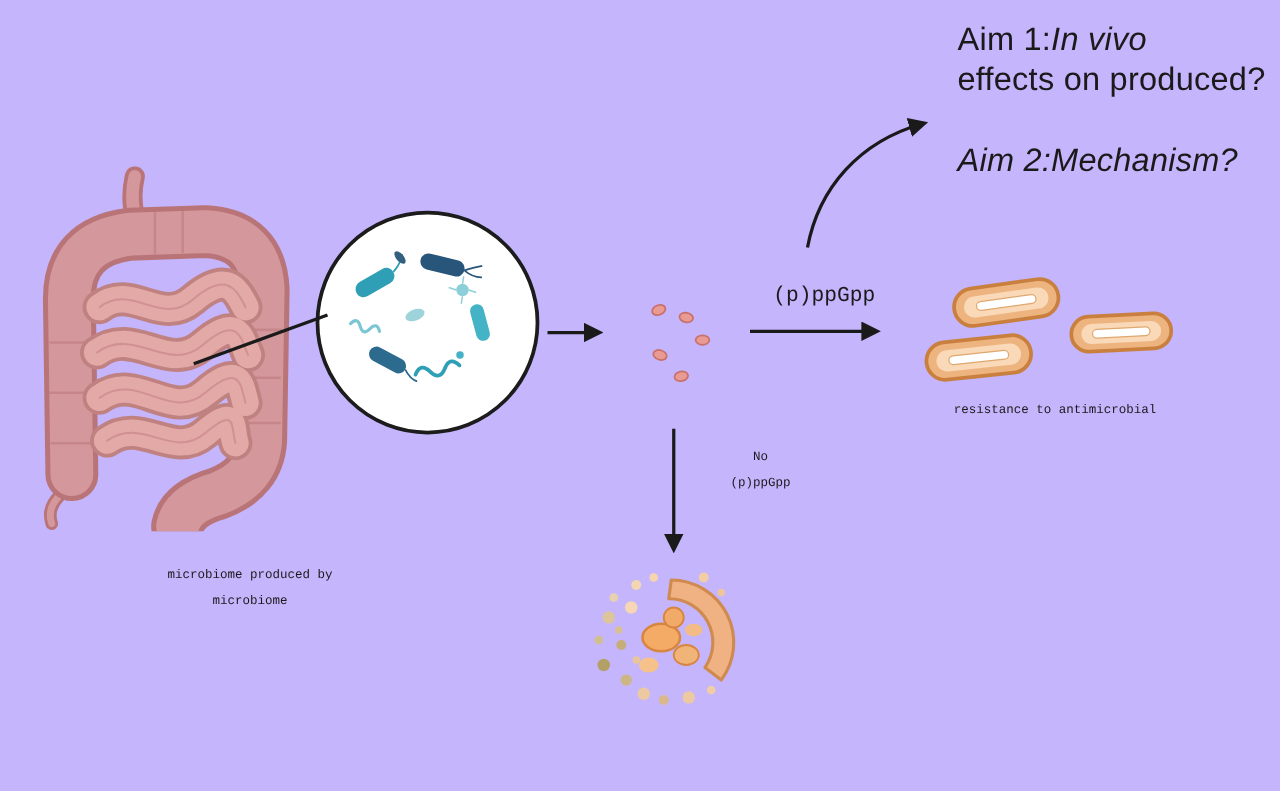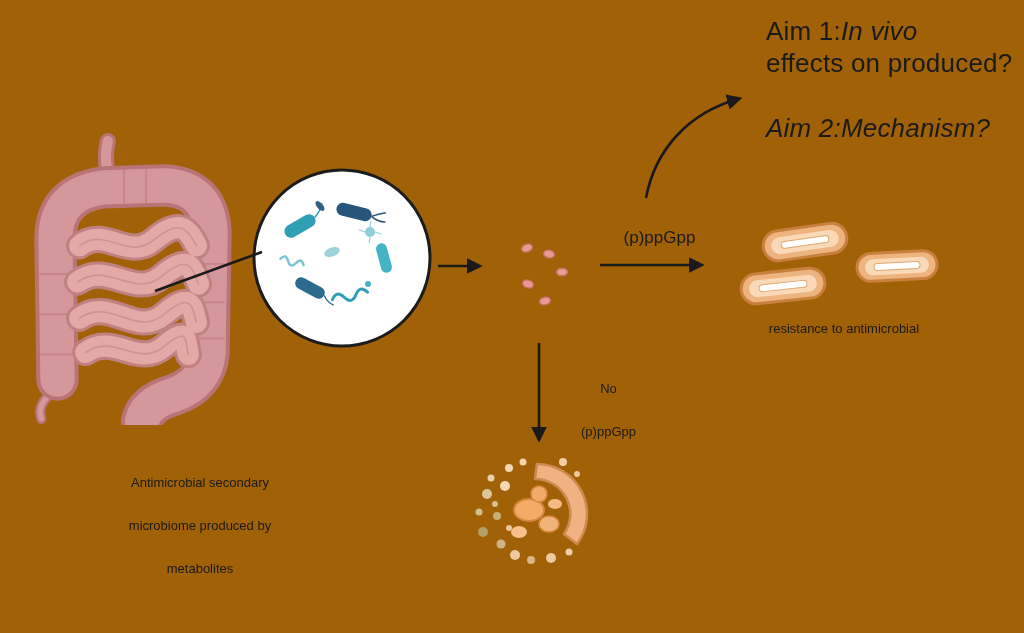--- a/index.html
+++ b/index.html
@@ -1,27 +1,27 @@
 <!DOCTYPE html>
 <html><head>
 <meta charset="utf-8">
 <style>
   html,body{margin:0;padding:0;background:#fff;}
   .canvas{
-    position:relative;width:1024px;height:633px;background:#a16207;
+    position:relative;width:1024px;height:633px;background:#c4b5fd;
     font-family:"Liberation Sans",sans-serif;color:#1a1a1a;overflow:hidden;
   }
   .canvas svg{position:absolute;display:block;}
   .label{position:absolute;}
-  .center{text-align:center;}
+  .center{text-align:center;font-family:Liberation Mono, monospace;}
   .aim{font-size:26px;line-height:32px;font-weight:400;letter-spacing:0.2px;}
   .it{font-style:italic;}
-  .small-label{font-size:13px;line-height:21px;}
+  .small-label{font-size:10px;line-height:21px;}
   .ppgpp{font-size:17px;}
-  .block{display:block;margin-top:22px;}
+  .block{display:block;}
 </style>
 </head>
 <body>
 
 <div class="canvas">
 
   <svg style="left:15px;top:133px;" width="232" height="292" viewBox="0 0 230 290">
 
     <path d="M92 8 C88 26 90 42 100 56" fill="none" stroke="#b97478" stroke-width="16" stroke-linecap="round"></path>
     <path d="M92 8 C88 26 90 42 100 56" fill="none" stroke="#d4989c" stroke-width="10" stroke-linecap="round"></path>
@@ -182,18 +182,17 @@
 
   <div class="label small-label center" style="left:556px;top:356px;width:105px;">
     <span class="block">No</span>
     <span class="block">(p)ppGpp</span>
   </div>
 
   <div class="label small-label center" style="left:716px;top:318px;width:256px;">resistance to antimicrobial</div>
 
 
   <div class="label small-label center" style="left:84px;top:450px;width:232px;">
-    <span class="block">Antimicrobial secondary</span>
     <span class="block">microbiome produced by</span>
-    <span class="block">metabolites</span>
+    <span class="block">microbiome</span>
   </div>
 
 </div>
 
 </body></html>

